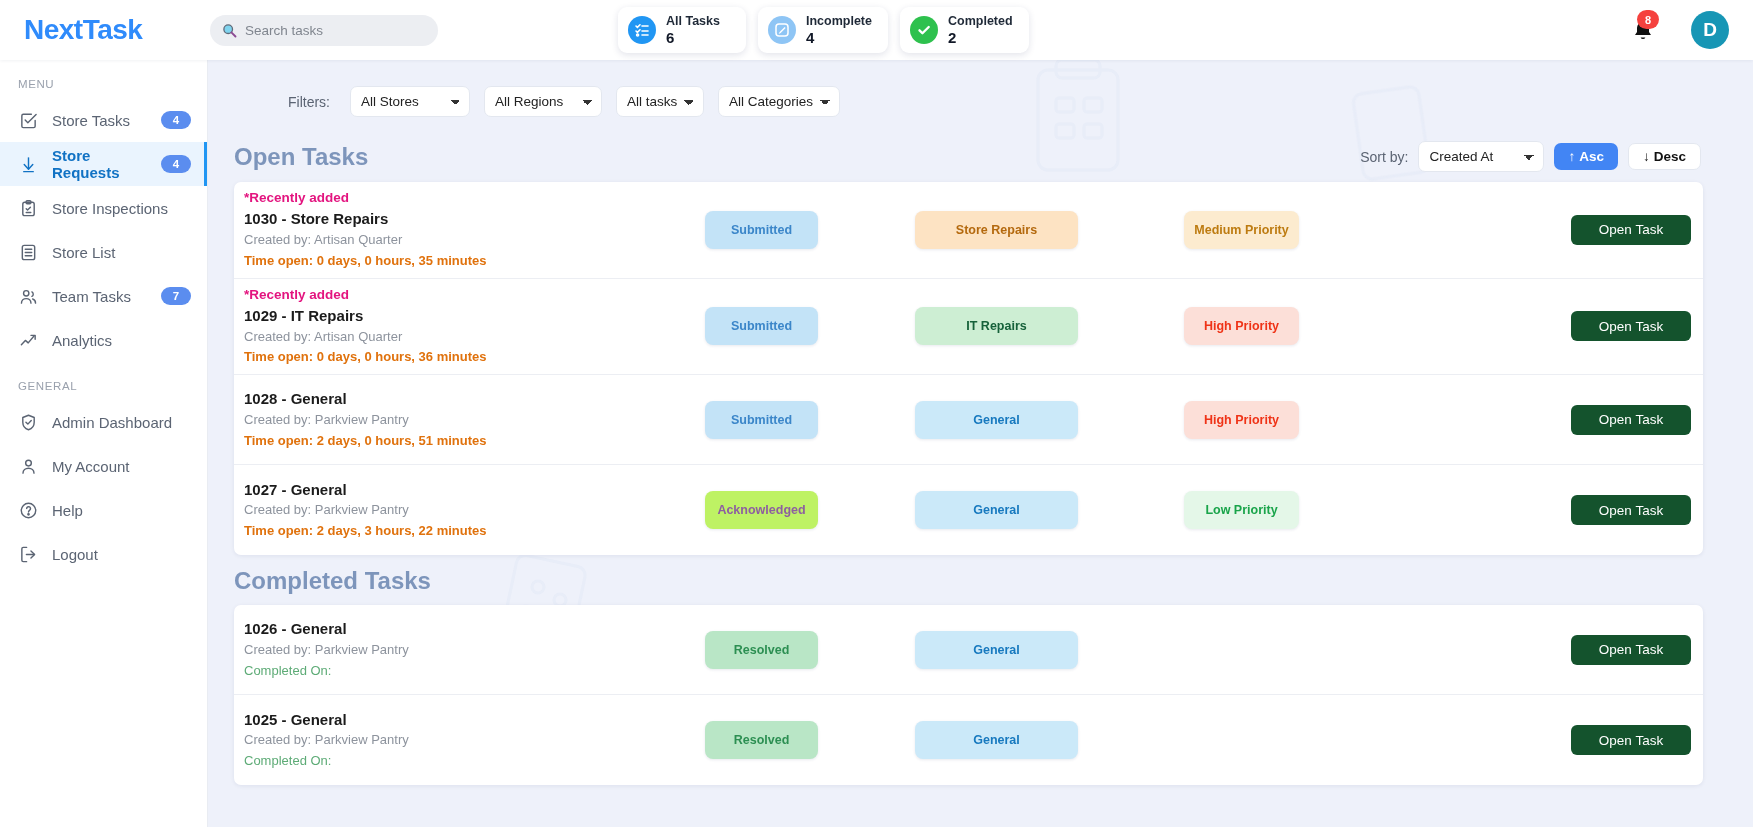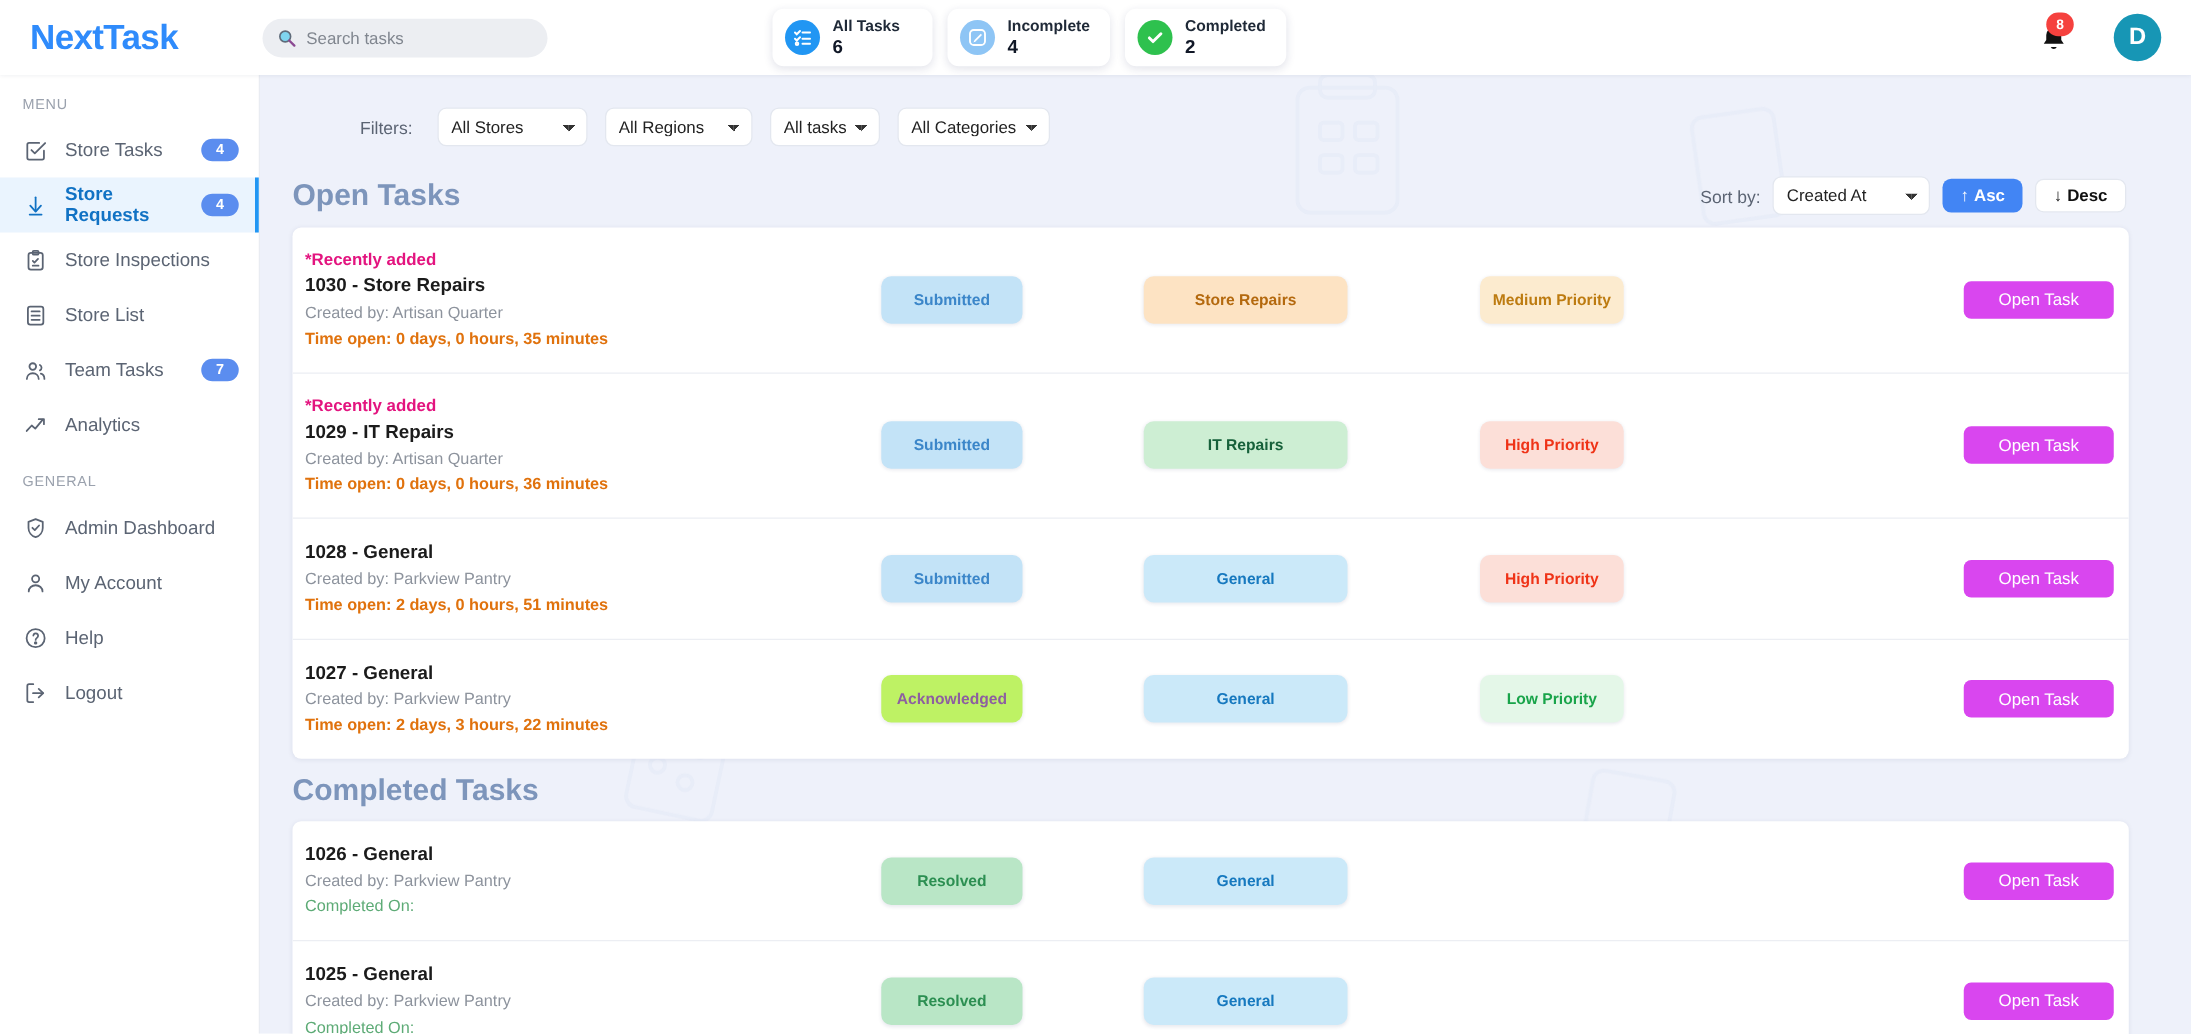--- a/index.html
+++ b/index.html
@@ -123,21 +123,21 @@
   }
   .sortbtn.asc { background: #4285f4; color: #fff; border: none; }
   .sortbtn.desc { background: #fff; color: #111; border: 1px solid #e3e7ef; }
 
   .card {
     background: #fff; border-radius: 7px; margin: 0 26px 0 2px;
     box-shadow: 0 1px 4px rgba(30,40,90,.08); overflow: hidden;
   }
   .trow {
     display: flex; align-items: center; min-height: 90px;
-    border-bottom: 1px solid #eceef3; padding: 16px 0;
+    border-bottom: 1px solid #eceef3; padding: 6px 0;
   }
   .trow:last-child { border-bottom: none; }
   .tinfo { width: 415px; padding-left: 10px; }
   .recent { color: #e3147f; font-size: 13.5px; font-weight: bold; line-height: 1.5; }
   .tname { font-size: 15px; font-weight: bold; color: #1b1b1b; line-height: 1.45; }
   .tby { font-size: 13px; color: #8d939d; line-height: 1.6; }
   .topen { font-size: 13px; font-weight: bold; color: #e0720d; line-height: 1.6; }
   .tdone { font-size: 13px; color: #5dab76; line-height: 1.6; }
 
   .colstatus { width: 225px; display: flex; justify-content: center; }
@@ -157,21 +157,21 @@
   .st-acknowledged { background: #bef264; color: #8d5fa0; }
   .st-resolved     { background: #b9e6c6; color: #2c8f52; }
   .cat-store-repairs { background: #fde3c3; color: #b4690e; }
   .cat-it-repairs    { background: #cdeed3; color: #16613a; }
   .cat-general       { background: #cbe9f9; color: #1779bf; }
   .pr-medium { background: #fcebcf; color: #bd7b10; }
   .pr-high   { background: #fcdfd8; color: #ef3317; }
   .pr-low    { background: #e4f7e8; color: #19a44a; }
 
   .openbtn {
-    background: #d946ef; color: #fff; border: none; border-radius: 6px;
+    background: #14532d; color: #fff; border: none; border-radius: 6px;
     width: 120px; height: 30px; font-size: 13.5px; cursor: pointer;
     font-family: "Liberation Sans", sans-serif;
   }
 </style>
 </head>
 <body>
 
 <div class="app">
 
   <aside class="sidebar">

